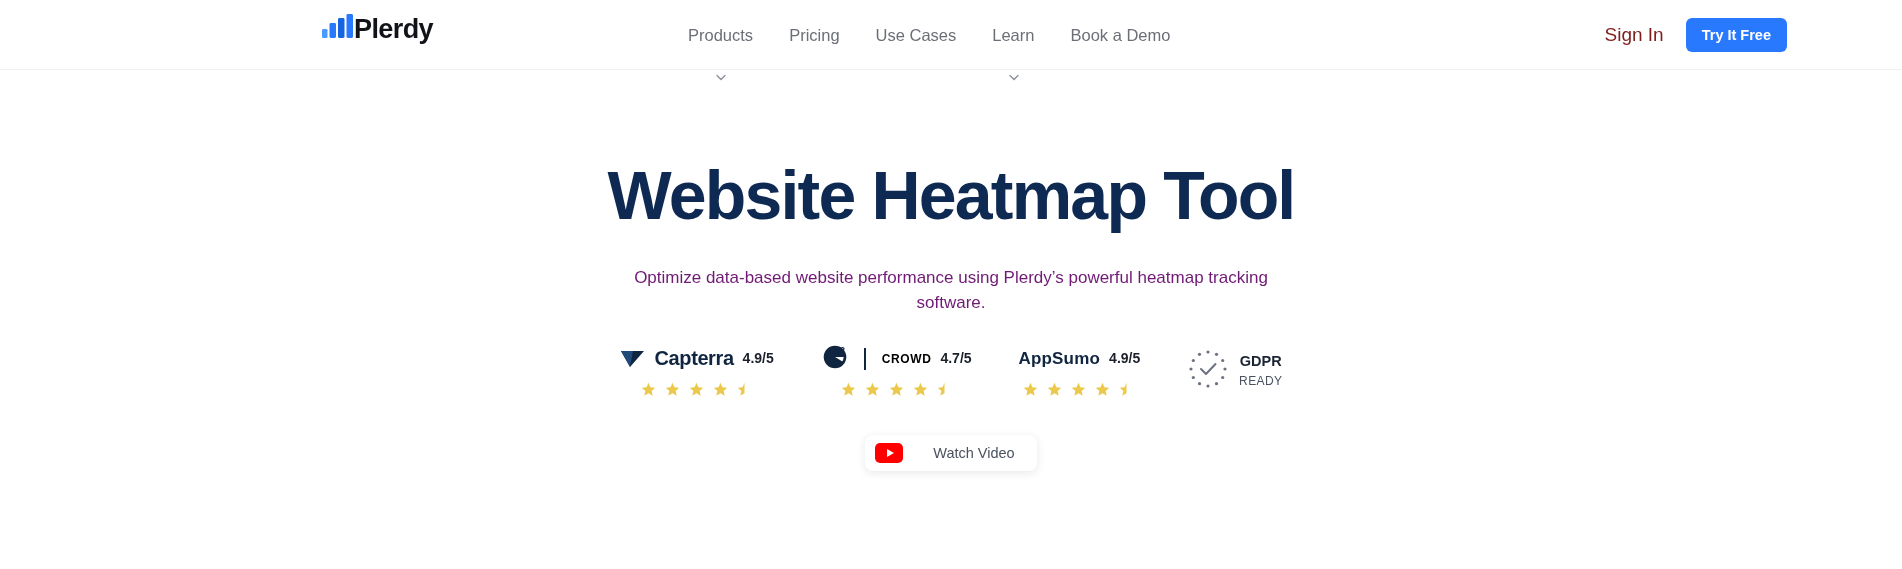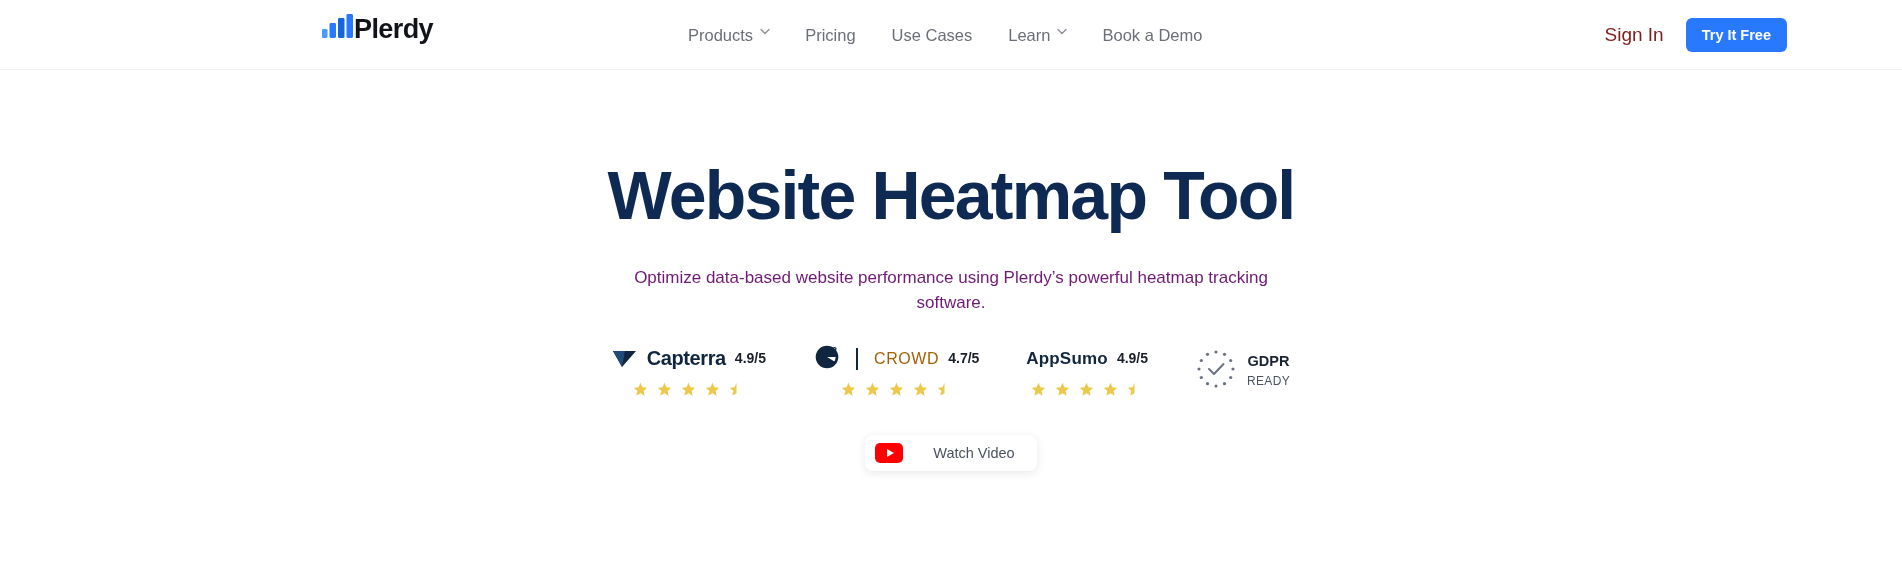--- a/index.html
+++ b/index.html
@@ -63,20 +63,21 @@
     display:flex;
     align-items:center;
     gap:7px;
     font-size:16.5px;
     color:#6b6f76;
     padding:0 18px;
     height:70px;
     line-height:70px;
     cursor:pointer;
     white-space:nowrap;
+    flex-direction:column;
   }
   .nav-item:first-child{ padding-left:0; }
   .chev{
     width:9px; height:9px;
     display:inline-block;
     position:relative;
     top:-3px;
   }
   .chev svg{ display:block; }
 
@@ -166,23 +167,23 @@
   }
   .star{ display:block; }
 
   .cap-wordmark{
     font-size:20px;
     font-weight:bold;
     color:#10253f;
     letter-spacing:-0.4px;
   }
   .g2-wordmark{
-    font-size:16px;
-    font-weight:normal;
-    color:#a16207;
+    font-size:12px;
+    font-weight:bold;
+    color:#000000;
     letter-spacing:0.6px;
   }
   .g2-divider{
     width:2px; height:22px;
     background:#10253f;
     margin:0 7px;
   }
   .appsumo-wordmark{
     font-size:17px;
     font-weight:bold;

